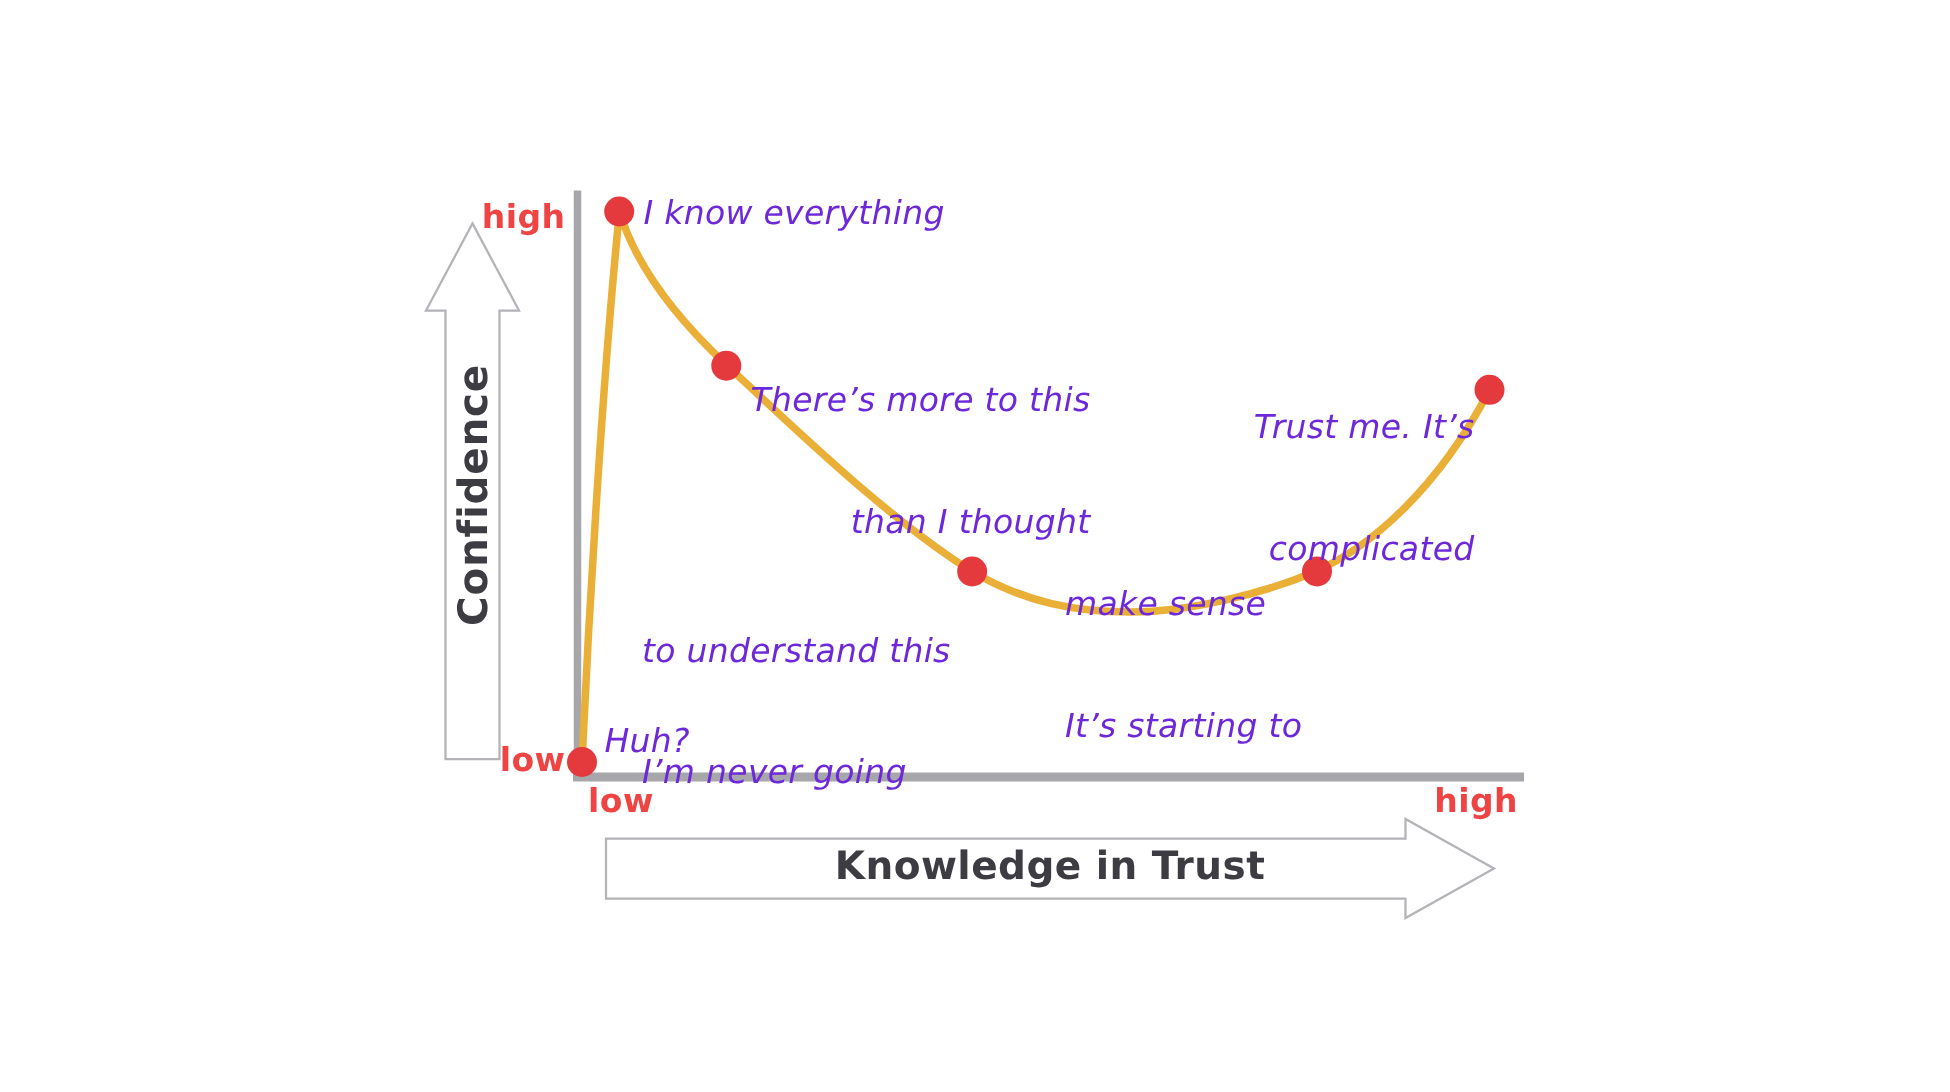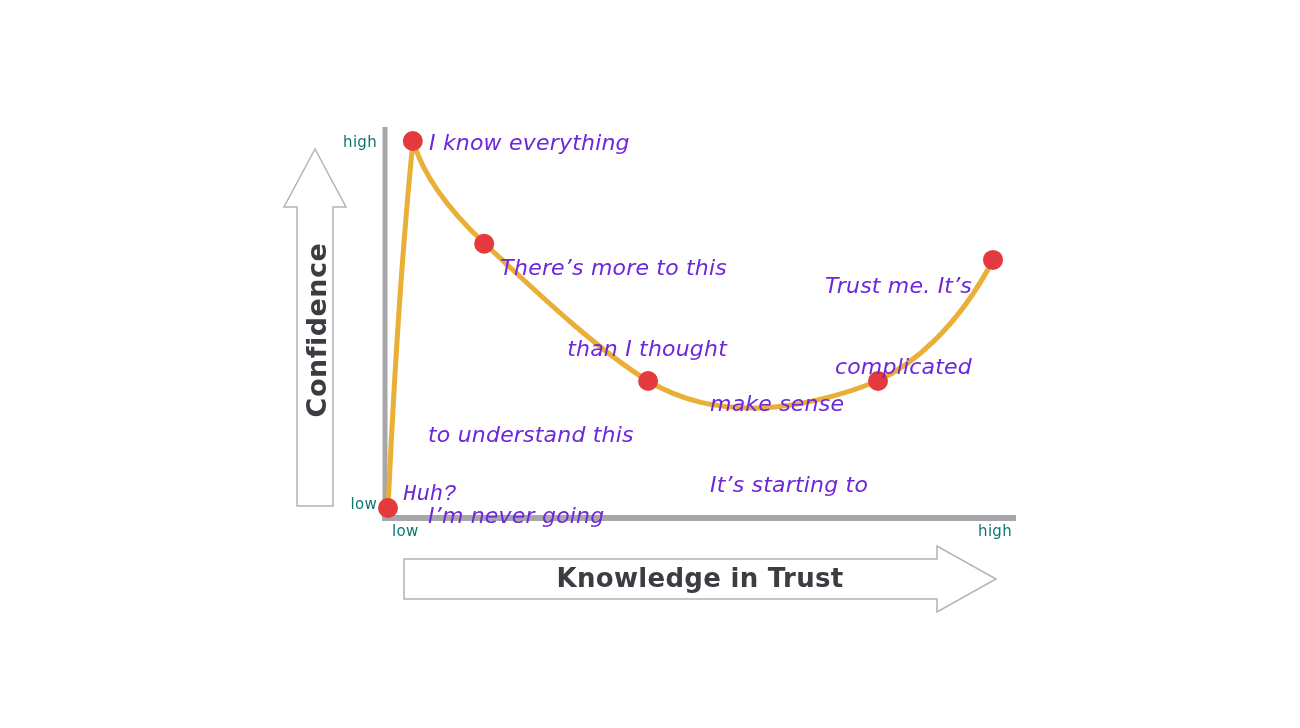--- a/index.html
+++ b/index.html
@@ -13,23 +13,24 @@
   .stage svg{position:absolute;left:0;top:0;}
   .lbl{position:absolute;white-space:pre;}
   .annot{
     font-style:italic;
     font-size:22px;
     line-height:27px;
     color:#6d28d9;
     letter-spacing:0.2px;
   }
   .tick{
-    font-size:15px;
-    color:#0f766e;
+    font-size:22px;
+    color:#ef4444;
     letter-spacing:0.3px;
+    font-weight:bold;
   }
   .axis-title{
     font-weight:bold;
     color:#3c3c42;
   }
   .y-axis-title{
     left:316px;top:330px;
     font-size:27px;
     letter-spacing:0.5px;
     transform:translate(-50%,-50%) rotate(-90deg);
@@ -75,37 +76,37 @@
   </svg>
 
   <div class="lbl axis-title y-axis-title">Confidence</div>
   <div class="lbl axis-title x-axis-title">Knowledge in Trust</div>
 
   <div class="lbl tick ta-r" style="left:300px;top:133px;width:77px;">high</div>
   <div class="lbl tick ta-r" style="left:300px;top:495px;width:77px;">low</div>
   <div class="lbl tick" style="left:392px;top:522px;">low</div>
   <div class="lbl tick ta-r" style="left:940px;top:522px;width:72px;">high</div>
 
-  <div class="lbl annot" style="left:403px;top:481px;font-family:Liberation Mono, monospace;">Huh?</div>
+  <div class="lbl annot" style="left:403px;top:481px;">Huh?</div>
 
   <div class="lbl annot" style="left:429px;top:129px;">I know everything</div>
 
   <div class="lbl annot ta-r" style="right:573px;top:200px;">
     <div>There’s more to this</div>
     <div>than I thought</div>
   </div>
 
   <div class="lbl annot" style="left:428px;top:367px;">
     <div>to understand this</div>
     <div>I’m never going</div>
   </div>
 
   <div class="lbl annot" style="left:710px;top:336px;">
     <div>make sense</div>
     <div>It’s starting to</div>
   </div>
 
-  <div class="lbl annot ta-r" style="right:328px;top:218px;">
+  <div class="lbl annot ta-r" style="right:317px;top:218px;">
     <div>Trust me. It’s</div>
     <div>complicated</div>
   </div>
 
 </div>
 
 </body></html>

